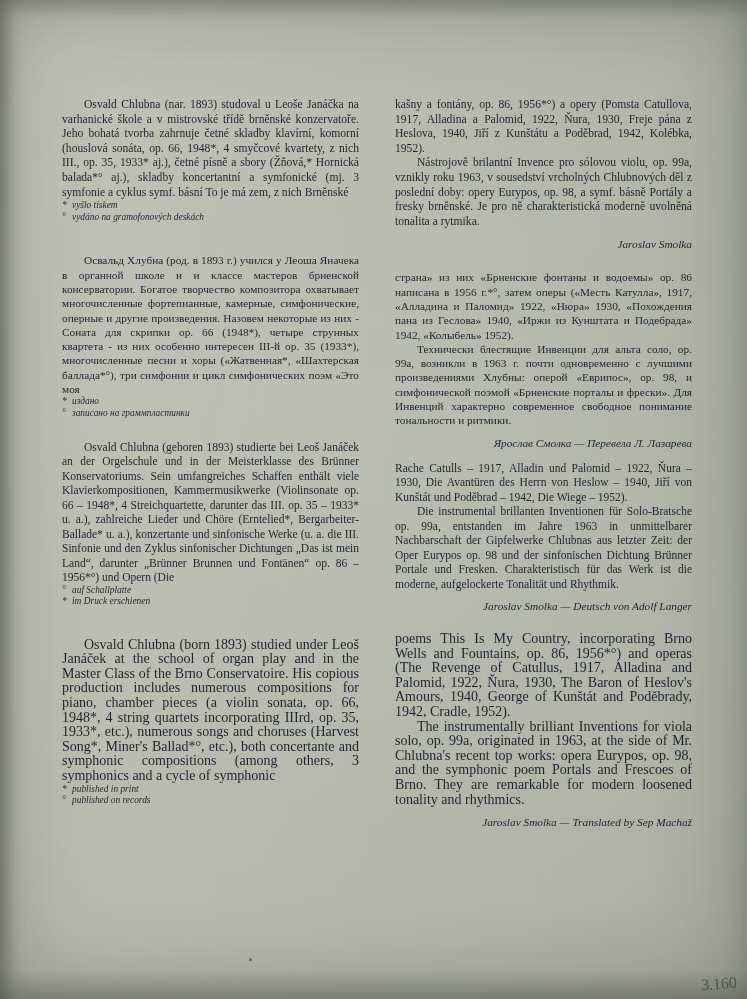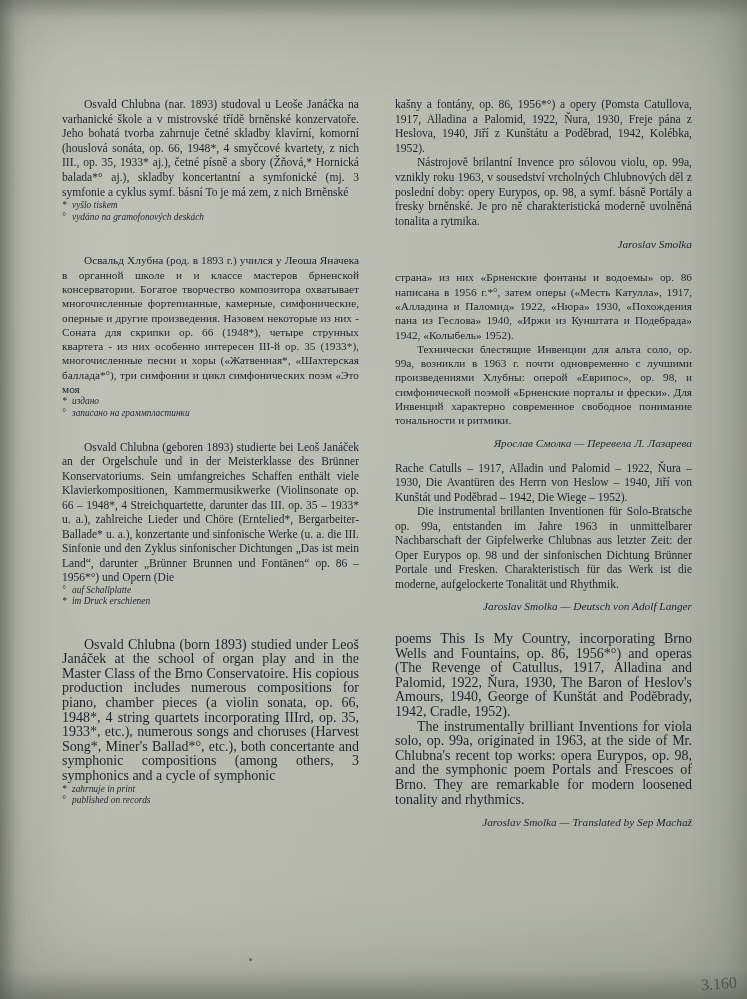--- a/index.html
+++ b/index.html
@@ -164,21 +164,21 @@
           <div><span class="fn-mark">°</span><span>auf Schallplatte</span></div>
           <div><span class="fn-mark">*</span><span>im Druck erschienen</span></div>
         </div>
       </div>
 
       <div class="gap-lg"></div>
 
       <div class="block">
         <p class="para en indent">Osvald Chlubna (born 1893) studied under Leoš Janáček at the school of organ play and in the Master Class of the Brno Conservatoire. His copious production includes numerous compositions for piano, chamber pieces (a violin sonata, op. 66, 1948*, 4 string quartets incorporating IIIrd, op. 35, 1933*, etc.), numerous songs and choruses (Harvest Song*, Miner's Ballad*°, etc.), both concertante and symphonic compositions (among others, 3 symphonics and a cycle of symphonic</p>
         <div class="footnotes">
-          <div><span class="fn-mark">*</span><span>zahrnuje in print</span></div>
+          <div><span class="fn-mark">*</span><span>published in print</span></div>
           <div><span class="fn-mark">°</span><span>published on records</span></div>
         </div>
       </div>
 
     </div>
 
     <div class="col">
 
       <div class="block">
         <p class="para">kašny a fontány, op. 86, 1956*°) a opery (Pomsta Catullova, 1917, Alladina a Palomid, 1922, Ňura, 1930, Freje pána z Heslova, 1940, Jiří z Kunštátu a Poděbrad, 1942, Kolébka, 1952).</p>

